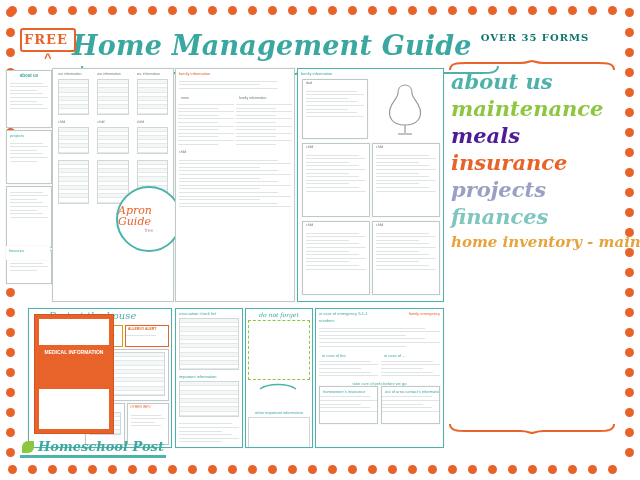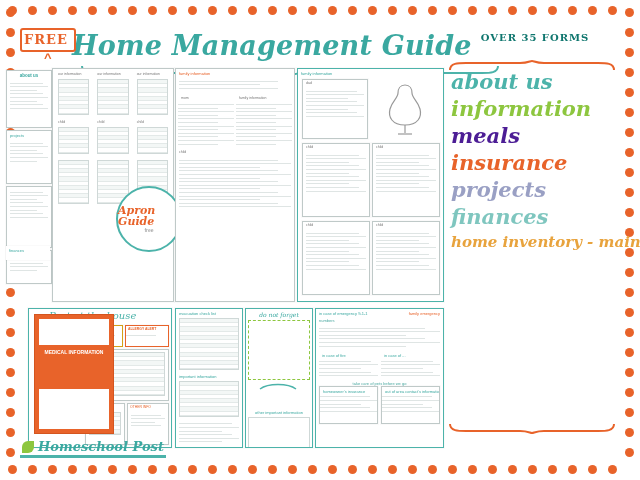--- a/index.html
+++ b/index.html
@@ -120,21 +120,21 @@
   
   .sheet-title{
     font-size:4.5px;color:#3aa8a0;font-weight:bold;text-align:center;
     padding-top:2px;
   }
 
   
   #apron{
     position:absolute;left:96px;top:118px;width:62px;height:62px;
     border-radius:50%;border:2px solid #4cb3aa;background:#fff;
-    display:flex;flex-direction:column;align-items:center;justify-content:center;font-weight:bold;
+    display:flex;flex-direction:column;align-items:center;justify-content:center;
   }
   #apron .a1{font-family:"DejaVu Serif",serif;font-style:italic;color:#e8632a;font-size:11px;line-height:11px;}
   #apron .a3{font-size:5px;color:#aaa;}
 
   
   #medcard{
     position:absolute;left:14px;top:246px;width:78px;height:118px;
     background:#e8632a;border:1px solid #d4551f;
   }
   #medcard .m1{
@@ -298,21 +298,21 @@
     </svg>
   </div>
 
   <div id="over35">OVER 35 FORMS</div>
   <svg id="brace-top" viewBox="0 0 168 12" preserveAspectRatio="none">
     <path d="M2 10 C2 3, 10 3, 18 3 L72 3 C80 3, 82 1, 84 1 C86 1, 88 3, 96 3 L150 3 C158 3, 166 3, 166 10" fill="none" stroke="#e8632a" stroke-width="2"></path>
   </svg>
 
   <div id="cat-list">
     <div class="cat" style="color:#4cb3aa">about us</div>
-    <div class="cat" style="color:#8dc63f">information</div>
+    <div class="cat" style="color:#8dc63f">maintenance</div>
     <div class="cat" style="color:#4c1d95">meals</div>
     <div class="cat" style="color:#e8632a">insurance</div>
     <div class="cat" style="color:#9aa0c4">projects</div>
     <div class="cat" style="color:#7fc6bf">finances</div>
     <div class="cat small" style="color:#e8a33d">home inventory - maintenance</div>
   </div>
 
   <svg id="brace-bottom" viewBox="0 0 168 12" preserveAspectRatio="none">
     <path d="M2 2 C2 9, 10 9, 18 9 L72 9 C80 9, 82 11, 84 11 C86 11, 88 9, 96 9 L150 9 C158 9, 166 9, 166 2" fill="none" stroke="#e8632a" stroke-width="2"></path>
   </svg>

